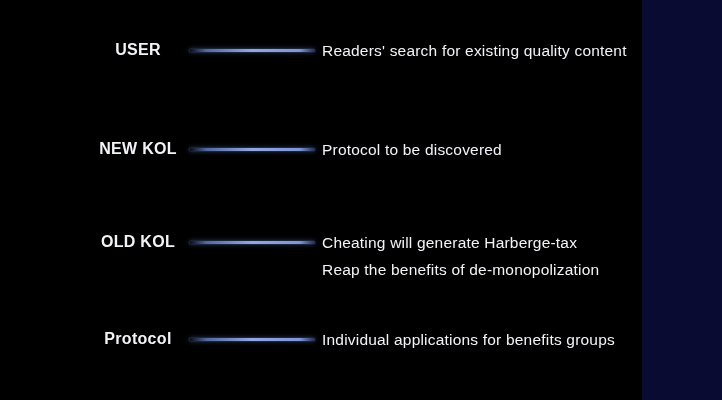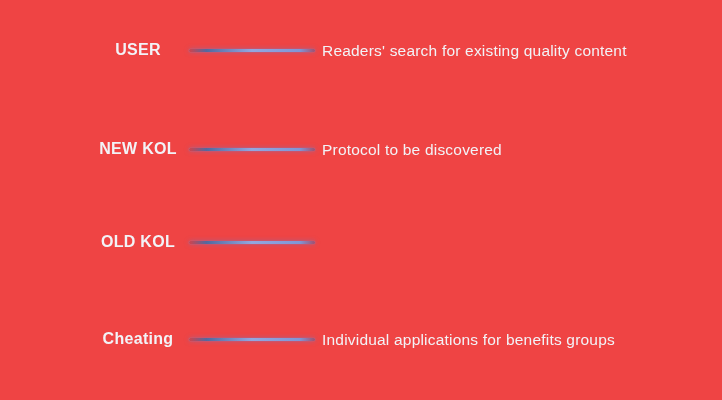--- a/index.html
+++ b/index.html
@@ -5,23 +5,23 @@
   html, body {
     margin: 0;
     padding: 0;
   }
   body {
     font-family: "Liberation Sans", sans-serif;
     background: #0a0b33;
   }
   .stage {
     position: relative;
-    width: 722px;
+    width: 642px;
     height: 400px;
-    background: #ef4444;
+    background: #000000;
     overflow: hidden;
   }
   .row {
     position: absolute;
     left: 0;
     width: 100%;
   }
   .row-1 { top: 37px; }
   .row-2 { top: 136px; }
   .row-3 { top: 229px; }
@@ -87,24 +87,26 @@
     <div class="connector"></div>
     <div class="desc">
       <span class="desc-line">Protocol to be discovered</span>
     </div>
   </div>
 
   <div class="row row-3">
     <span class="label">OLD KOL</span>
     <div class="connector"></div>
     <div class="desc">
+      <span class="desc-line">Cheating will generate Harberge-tax</span>
+      <span class="desc-line">Reap the benefits of de-monopolization</span>
     </div>
   </div>
 
   <div class="row row-4">
-    <span class="label">Cheating</span>
+    <span class="label">Protocol</span>
     <div class="connector"></div>
     <div class="desc">
       <span class="desc-line">Individual applications for benefits groups</span>
     </div>
   </div>
 
 </div>
 
 </body></html>

